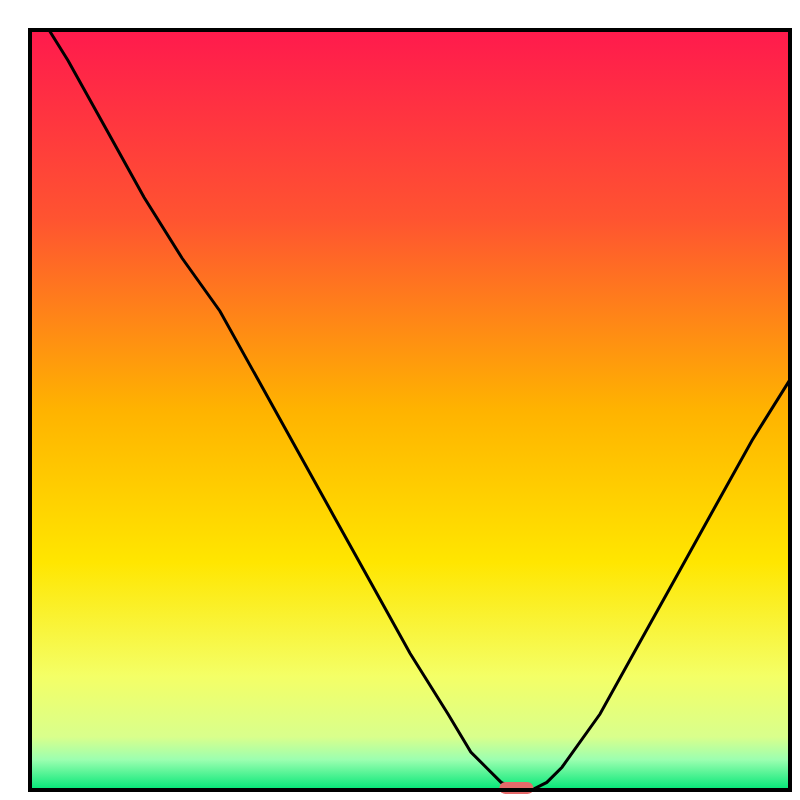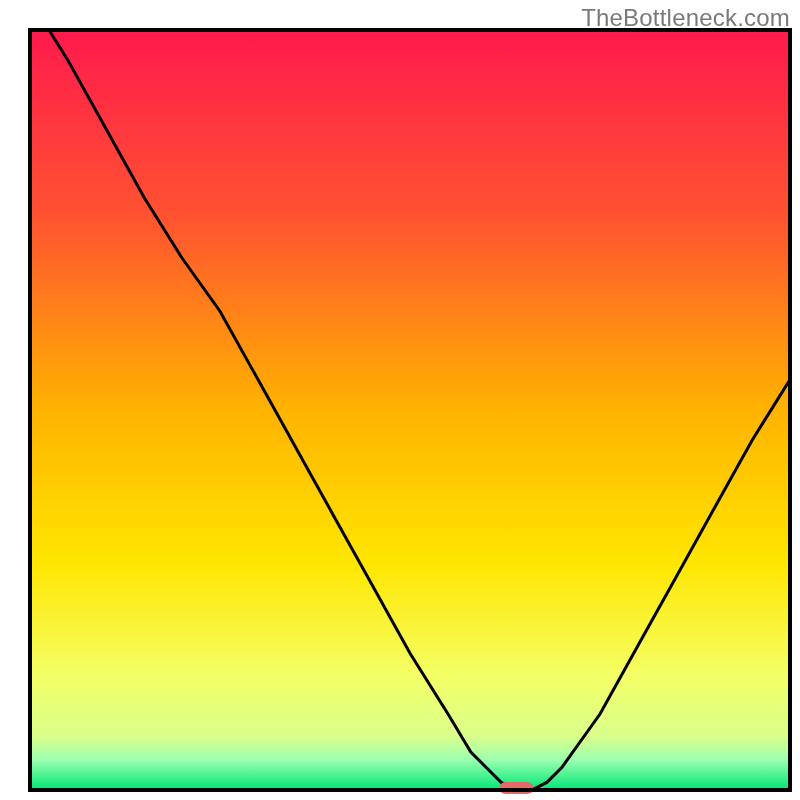--- a/index.html
+++ b/index.html
@@ -48,14 +48,13 @@
         <rect id="clip-rect" x="30" y="30" width="760" height="760"></rect>
       </clipPath>
     </defs>
     <g id="plot-group">
       <rect id="bg-rect" fill="url(#bg-grad)" x="30" y="30" width="760" height="760"></rect>
       <path id="curve-path" fill="none" d="M49.00 30.00 L68.00 60.40 L106.00 128.80 L144.00 197.20 L182.00 258.00 L220.00 311.20 L258.00 379.60 L296.00 448.00 L334.00 516.40 L372.00 584.80 L410.00 653.20 L448.00 714.00 L470.80 752.00 L486.00 767.20 L501.20 782.40 L516.40 790.00 L531.60 790.00 L546.80 782.40 L562.00 767.20 L600.00 714.00 L638.00 645.60 L676.00 577.20 L714.00 508.80 L752.00 440.40 L790.00 379.60 " stroke="#000000" stroke-width="3" clip-path="url(#plot-clip)"></path>
       <rect id="notch-marker" rx="6" ry="6" x="499.4000000000001" y="782" width="34" height="12" fill="#e46a6a"></rect>
       <rect id="frame-rect" fill="none" x="30" y="30" width="760" height="760" stroke="#000000" stroke-width="4"></rect>
     </g>
   </svg>
-  <div class="watermark">TheBottleneck.com</div>
 </div>
 
 </body></html>

